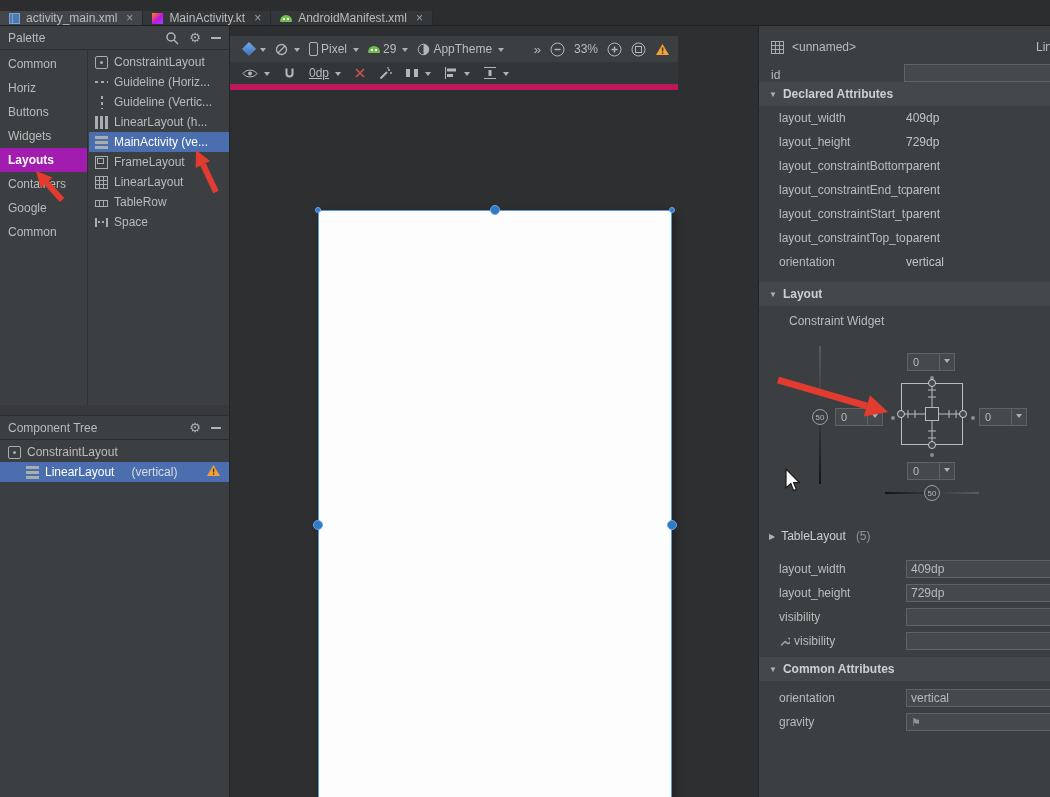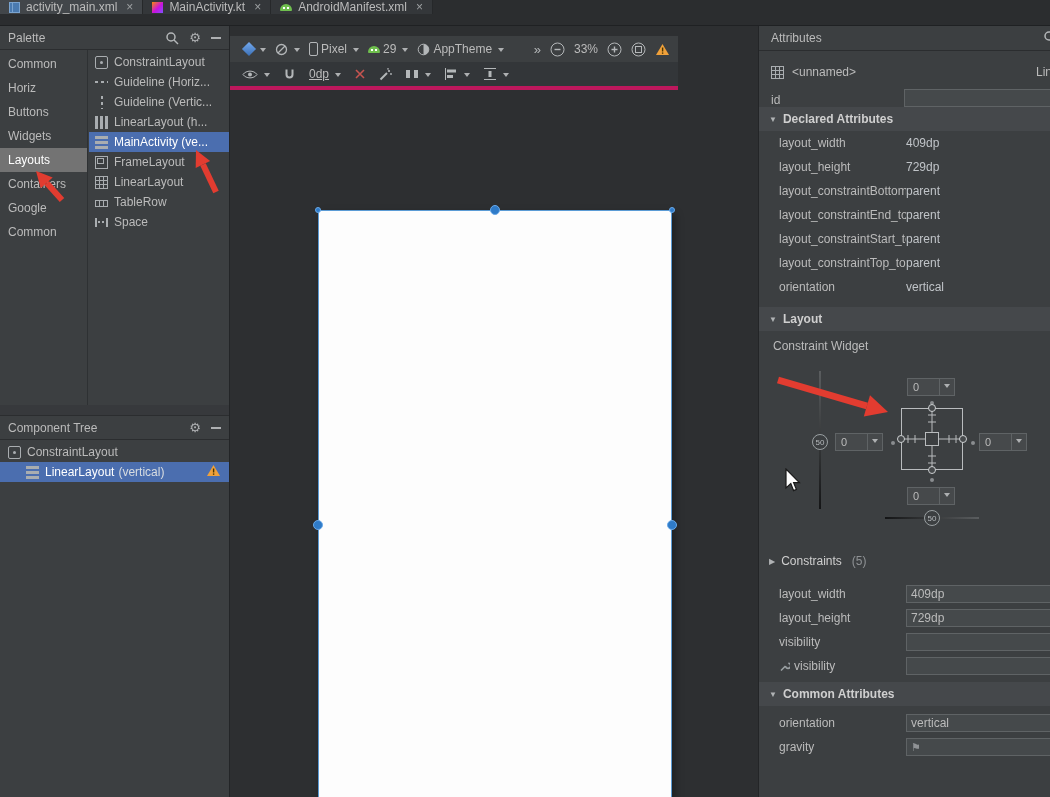--- a/index.html
+++ b/index.html
@@ -1,21 +1,21 @@
 <!DOCTYPE html>
 <html><head>
 <meta charset="utf-8">
 <style>
   html,body{margin:0;padding:0;background:#1e1f21;}
   #app{position:relative;width:1050px;height:797px;overflow:hidden;
        font-family:"Liberation Sans","DejaVu Sans",sans-serif;font-size:12px;color:#bbbbbb;
        background:#2d2f31;}
   
   #tabstrip{position:absolute;left:0;top:0;width:1050px;height:26px;background:#2b2d2f;
-            border-bottom:1px solid #1f2123;display:flex;align-items:flex-start;box-sizing:border-box;}
+            border-bottom:1px solid #1f2123;display:flex;align-items:flex-end;box-sizing:border-box;}
   .tab{display:flex;align-items:center;gap:6px;padding:0 9px;background:#34373a;
        border-right:1px solid #26282a;white-space:nowrap;}
   .tab.sel{background:#42464a;}
   .tclose{color:#9da0a2;font-size:12px;margin-left:3px;line-height:1;}
   .ticon-layout{width:11px;height:11px;flex:none;background:#4a7ab0;
       box-shadow:inset 0 0 0 1px #7aa3cf;
       background-image:linear-gradient(90deg,transparent 3px,#7aa3cf 3px,#7aa3cf 4px,transparent 4px);}
   .ticon-kt{width:11px;height:11px;flex:none;background:linear-gradient(135deg,#f88909,#c711e1 55%,#7f52ff);}
   .droid{width:12px;height:7px;flex:none;background:
       radial-gradient(circle at 32% 55%,#fff 1px,transparent 1.4px),
@@ -29,29 +29,29 @@
   
   #left-col{position:absolute;left:0;top:26px;width:230px;height:771px;background:#3c3f41;
             border-right:1px solid #232527;display:flex;flex-direction:column;box-sizing:border-box;}
   .phead{height:24px;flex:none;display:flex;align-items:center;gap:10px;padding:0 8px;
          background:#3c3f41;border-bottom:1px solid #2b2d2f;box-sizing:border-box;}
   .phead .sp{flex:1;}
   #palette-body{height:355px;flex:none;position:relative;}
   #palette-cats{position:absolute;left:0;top:0;width:88px;height:100%;border-right:1px solid #2e3133;
                 box-sizing:border-box;padding-top:2px;}
   .cat{height:24px;line-height:24px;padding-left:8px;white-space:nowrap;}
-  .cat.sel{background:#737373;color:#fff;}
+  .cat.sel{background:#a21caf;color:#fff;font-weight:bold;}
   #palette-items{position:absolute;left:89px;top:0;width:140px;height:100%;padding-top:2px;box-sizing:border-box;}
   .pitem{height:20px;display:flex;align-items:center;padding-left:6px;white-space:nowrap;overflow:hidden;}
   .pitem.sel{background:#4b6eaf;color:#fff;}
   #splitter{height:10px;flex:none;border-bottom:1px solid #2b2d2f;background:#37393c;}
   #ctree-body{flex:1;padding-top:2px;}
   .trow{height:20px;display:flex;align-items:center;white-space:nowrap;}
   .trow.sel{background:#4b6eaf;color:#fff;}
-  .tdetail{color:#9aa0a5;margin-left:4px;}
+  .tdetail{color:#9aa0a5;margin-left:17px;}
   .trow.sel .tdetail{color:#d7dce1;}
   
   .ic{width:13px;height:13px;flex:none;margin-right:6px;display:inline-block;position:relative;box-sizing:border-box;}
   .ic-constraint{border:1px solid #a9adb0;border-radius:2px;}
   .ic-constraint::after{content:"";position:absolute;left:4px;top:4px;width:3px;height:3px;background:#a9adb0;border-radius:50%;}
   .ic-guideh{background:repeating-linear-gradient(90deg,#a9adb0 0 3px,transparent 3px 6px) center/100% 2px no-repeat;}
   .ic-guidev{background:repeating-linear-gradient(180deg,#a9adb0 0 3px,transparent 3px 6px) center/2px 100% no-repeat;}
   .ic-linh{background:repeating-linear-gradient(90deg,#a9adb0 0 3px,transparent 3px 5px);}
   .ic-linv{background:repeating-linear-gradient(180deg,#a9adb0 0 3px,transparent 3px 5px);}
   .ic-frame{border:1px solid #a9adb0;}
@@ -61,21 +61,21 @@
   .ic-trow{border:1px solid #a9adb0;height:7px;margin-top:3px;
            background-image:linear-gradient(90deg,#a9adb0 1px,transparent 1px);background-size:4px 100%;background-position:-1px 0;}
   .ic-space{background:linear-gradient(#a9adb0,#a9adb0) left center/2px 9px no-repeat,
             linear-gradient(#a9adb0,#a9adb0) right center/2px 9px no-repeat,
             repeating-linear-gradient(90deg,#a9adb0 0 2px,transparent 2px 4px) center/7px 2px no-repeat;}
   
   #canvas{position:absolute;left:230px;top:36px;width:448px;height:771px;background:#2d2f31;
           display:flex;flex-direction:column;}
   #dtb1{height:26px;flex:none;background:#3c3f41;display:flex;align-items:center;gap:9px;
         padding:0 8px 0 14px;box-sizing:border-box;}
-  #dtb2{height:28px;flex:none;background:#333639;border-bottom:4px solid #be185d;
+  #dtb2{height:28px;flex:none;background:#333639;border-bottom:6px solid #be185d;
         display:flex;align-items:center;gap:13px;padding:0 8px 0 12px;box-sizing:border-box;}
   .tbtn{display:flex;align-items:center;gap:3px;color:#bbb;}
   .tbspacer{flex:1;}
   .diamond{width:10px;height:10px;background:linear-gradient(135deg,#74aaf0,#3b6fb4);transform:rotate(45deg);flex:none;}
   .margin-link{text-decoration:underline;}
   #surface{flex:1;position:relative;}
   #artboard{position:absolute;left:88px;top:120px;width:354px;height:631px;background:#fdfdfd;
             border:1px solid #5b9bd5;box-sizing:border-box;box-shadow:3px 4px 8px rgba(0,0,0,.35);}
   .h{position:absolute;background:#2f7bc8;border:1px solid #6aa9e8;border-radius:50%;box-sizing:border-box;}
   .h.mid{width:10px;height:10px;}
@@ -96,21 +96,21 @@
   .fv .k{width:127px;padding-left:20px;white-space:nowrap;overflow:hidden;flex:none;display:flex;align-items:center;gap:4px;}
   .field{width:170px;height:18px;background:#45494b;border:1px solid #5f6365;color:#bbb;
          font:inherit;padding:0 4px;box-sizing:border-box;flex:none;}
   .fieldbox{width:170px;height:18px;background:#45494b;border:1px solid #5f6365;box-sizing:border-box;
             display:flex;align-items:center;padding:0 4px;flex:none;}
   .gap4{height:4px;flex:none;} .gap5{height:5px;flex:none;} .gap8{height:8px;flex:none;} .gap9{height:9px;flex:none;}
   .cnt{color:#8f9295;margin-left:4px;font-weight:normal;}
   .clipname{margin-left:auto;width:14px;overflow:hidden;white-space:nowrap;flex:none;color:#bbb;}
   
   #cw{height:218px;flex:none;position:relative;}
-  #cw-label{padding:8px 0 0 14px;}
+  #cw-label{padding:8px 0 0 14px;margin-left:16px;}
   .mdrop{position:absolute;width:48px;height:18px;background:#46494b;border:1px solid #5f6365;
          display:flex;align-items:center;box-sizing:border-box;font-size:11px;}
   .mdrop .mv{flex:1;padding-left:5px;}
   .mdrop .msep{width:1px;height:100%;background:#5f6365;}
   .mdrop .caret{margin:0 4px;top:0;}
   .dot{position:absolute;width:4px;height:4px;border-radius:50%;background:#8a8d8f;}
   #vslider{position:absolute;left:60px;top:40px;width:2px;height:138px;background:linear-gradient(#5a5d5f,#141516);}
   #hslider{position:absolute;left:126px;top:186px;width:94px;height:2px;background:linear-gradient(90deg,#141516,#5a5d5f);}
   .knob{position:absolute;width:16px;height:16px;border-radius:50%;background:#3c3f41;border:1px solid #9aa0a2;
         box-sizing:border-box;display:flex;align-items:center;justify-content:center;font-size:8px;color:#b6babd;}
@@ -347,29 +347,20 @@
       <div class="h cor" style="left:439px;top:117px"></div>
 
       <div class="h mid" style="left:260px;top:115px"></div>
       <div class="h mid" style="left:83px;top:430px"></div>
       <div class="h mid" style="left:437px;top:430px"></div>
 
     </div>
   </div>
 
   <div id="attr-panel">
-    <div id="attr-header">
-      <span>Attributes</span>
-      <span style="margin-left:auto;margin-right:-7px">
-        <svg width="14" height="14">
-            <circle cx="6" cy="6" r="4" fill="none" stroke="#b4b7b9" stroke-width="1.5"></circle>
-            <path d="M9 9 L13 13" stroke="#b4b7b9" stroke-width="1.5"></path>
-          </svg>
-      </span>
-    </div>
 
     <div class="attr-row">
       <span class="ic ic-table" style="margin-right:8px"></span>
       <span>&lt;unnamed&gt;</span>
       <span class="clipname">LinearLayout</span>
     </div>
 
     <div class="attr-row">
       <span style="width:133px;flex:none">id</span>
       <input class="field" value="" style="">
@@ -454,21 +445,21 @@
         <path d="M36 5 V29 M32 12 h8 M32 19 h8   M36 43 V67 M32 53 h8 M32 60 h8   M5 36 H29 M12 32 v8 M19 32 v8   M43 36 H67 M53 32 v8 M60 32 v8" stroke="#b9bcbe" fill="none"></path>
         <circle cx="36" cy="5" r="3.5" fill="#46494b" stroke="#cdd0d2"></circle>
         <circle cx="5" cy="36" r="3.5" fill="#46494b" stroke="#cdd0d2"></circle>
         <circle cx="67" cy="36" r="3.5" fill="#46494b" stroke="#cdd0d2"></circle>
         <circle cx="36" cy="67" r="3.5" fill="#46494b" stroke="#cdd0d2"></circle>
       </svg>
     </div>
 
     <div class="sec-head" style="background:transparent;font-weight:normal">
       <span class="tri">▶</span>
-      <span>Constraints</span>
+      <span>TableLayout</span>
       <span class="cnt">(5)</span>
     </div>
     <div class="gap9"></div>
 
     <div class="fv">
         <span class="k">layout_width</span>
         <input class="field" value="409dp" style="">
       </div>
     <div class="fv">
         <span class="k">layout_height</span>

